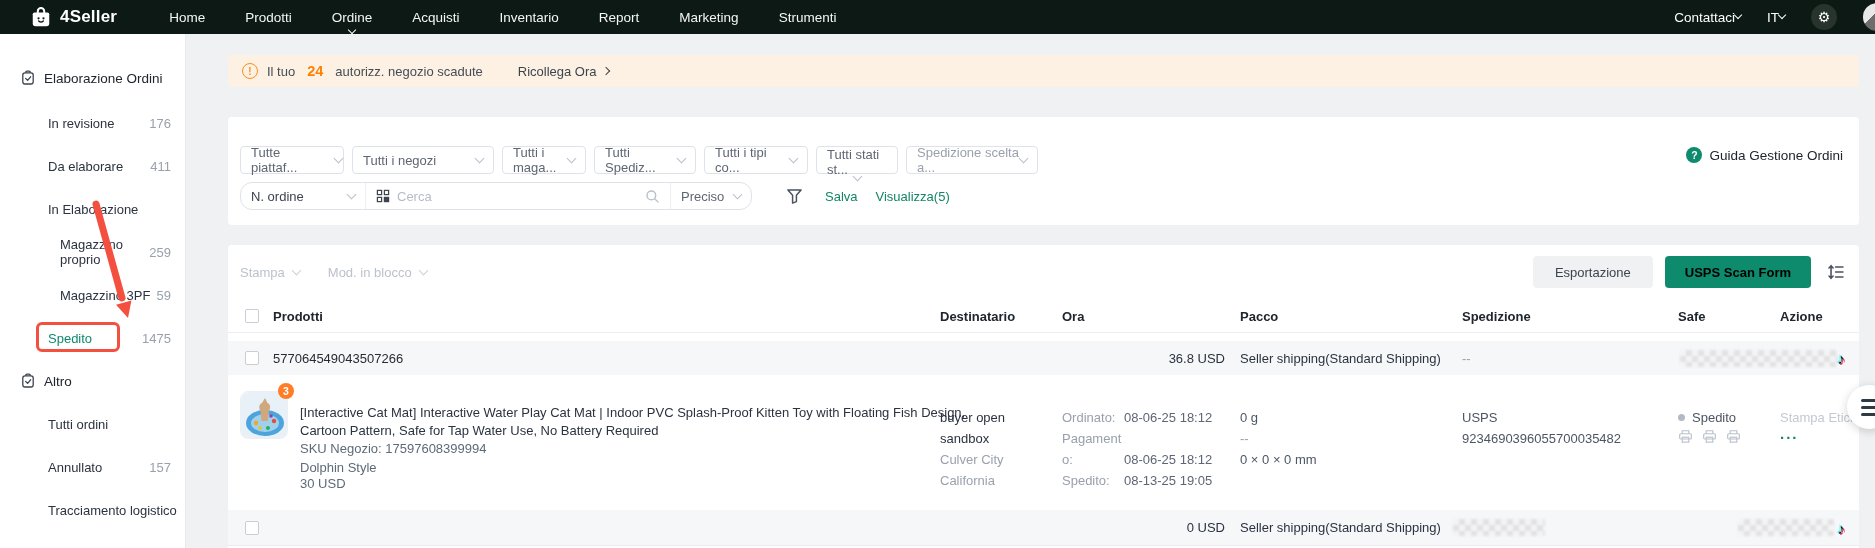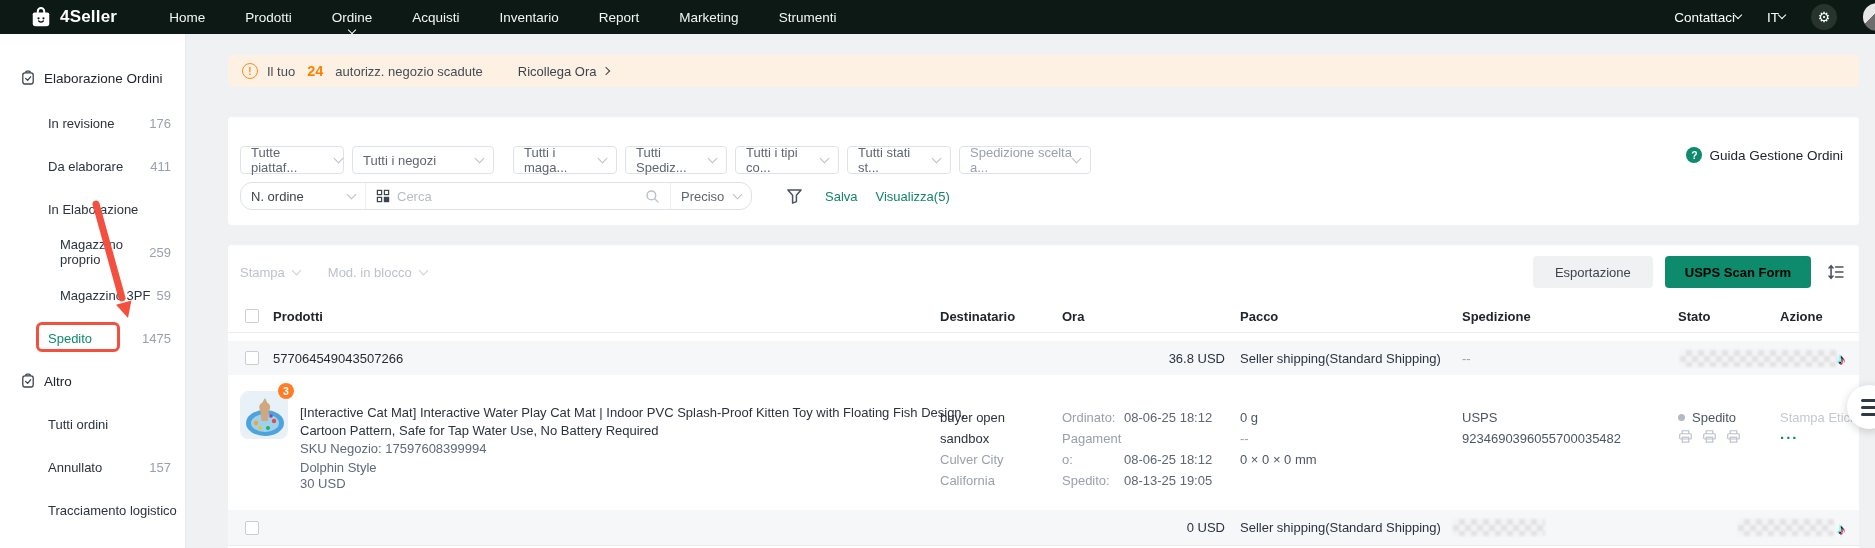--- a/index.html
+++ b/index.html
@@ -247,33 +247,33 @@
     <div class="card card1">
       <div class="filter-row">
         <div class="fbox" style="width:104px;gap:38px;">
             <span>Tutte piattaf...</span>
             <i class="chev"></i>
           </div>
         <div class="fbox" style="width:142px;">
             <span>Tutti i negozi</span>
             <i class="chev"></i>
           </div>
-        <div class="fbox" style="width:104px;margin-left:11px;">
+        <div class="fbox" style="width:84px;">
             <span>Tutti i maga...</span>
             <i class="chev"></i>
           </div>
         <div class="fbox" style="width:102px;">
             <span>Tutti Spediz...</span>
             <i class="chev"></i>
           </div>
         <div class="fbox" style="width:104px;">
             <span>Tutti i tipi co...</span>
             <i class="chev"></i>
           </div>
-        <div class="fbox" style="width:104px;">
+        <div class="fbox" style="width:82px;flex-direction:column;">
             <span>Tutti stati st...</span>
             <i class="chev"></i>
           </div>
         <div class="fbox muted" style="width:132px;">
             <span>Spedizione scelta a...</span>
             <i class="chev"></i>
           </div>
       </div>
 
       <div class="search-row">
@@ -343,21 +343,21 @@
 
       <div class="thead">
         <span class="cell c-check">
             <span class="checkbox"></span>
           </span>
         <span class="cell c-prod">Prodotti</span>
         <span class="cell c-dest">Destinatario</span>
         <span class="cell c-ora">Ora</span>
         <span class="cell c-pacco">Pacco</span>
         <span class="cell c-sped">Spedizione</span>
-        <span class="cell c-stato">Stato</span>
+        <span class="cell c-stato">Safe</span>
         <span class="cell c-az">Azione</span>
       </div>
 
       <div class="row-order row-a">
         <span class="cell c-check">
             <span class="checkbox"></span>
           </span>
         <span class="cell c-prod ordnum">577064549043507266</span>
         <span class="cell c-price">36.8 USD</span>
         <span class="cell c-pacco">Seller shipping(Standard Shipping)</span>

